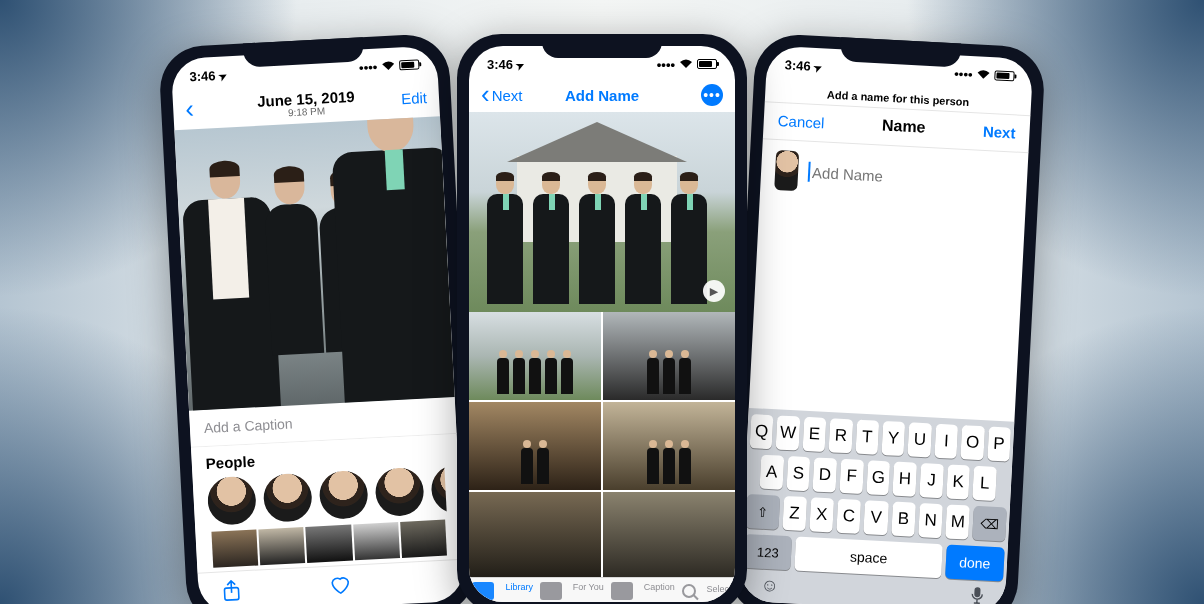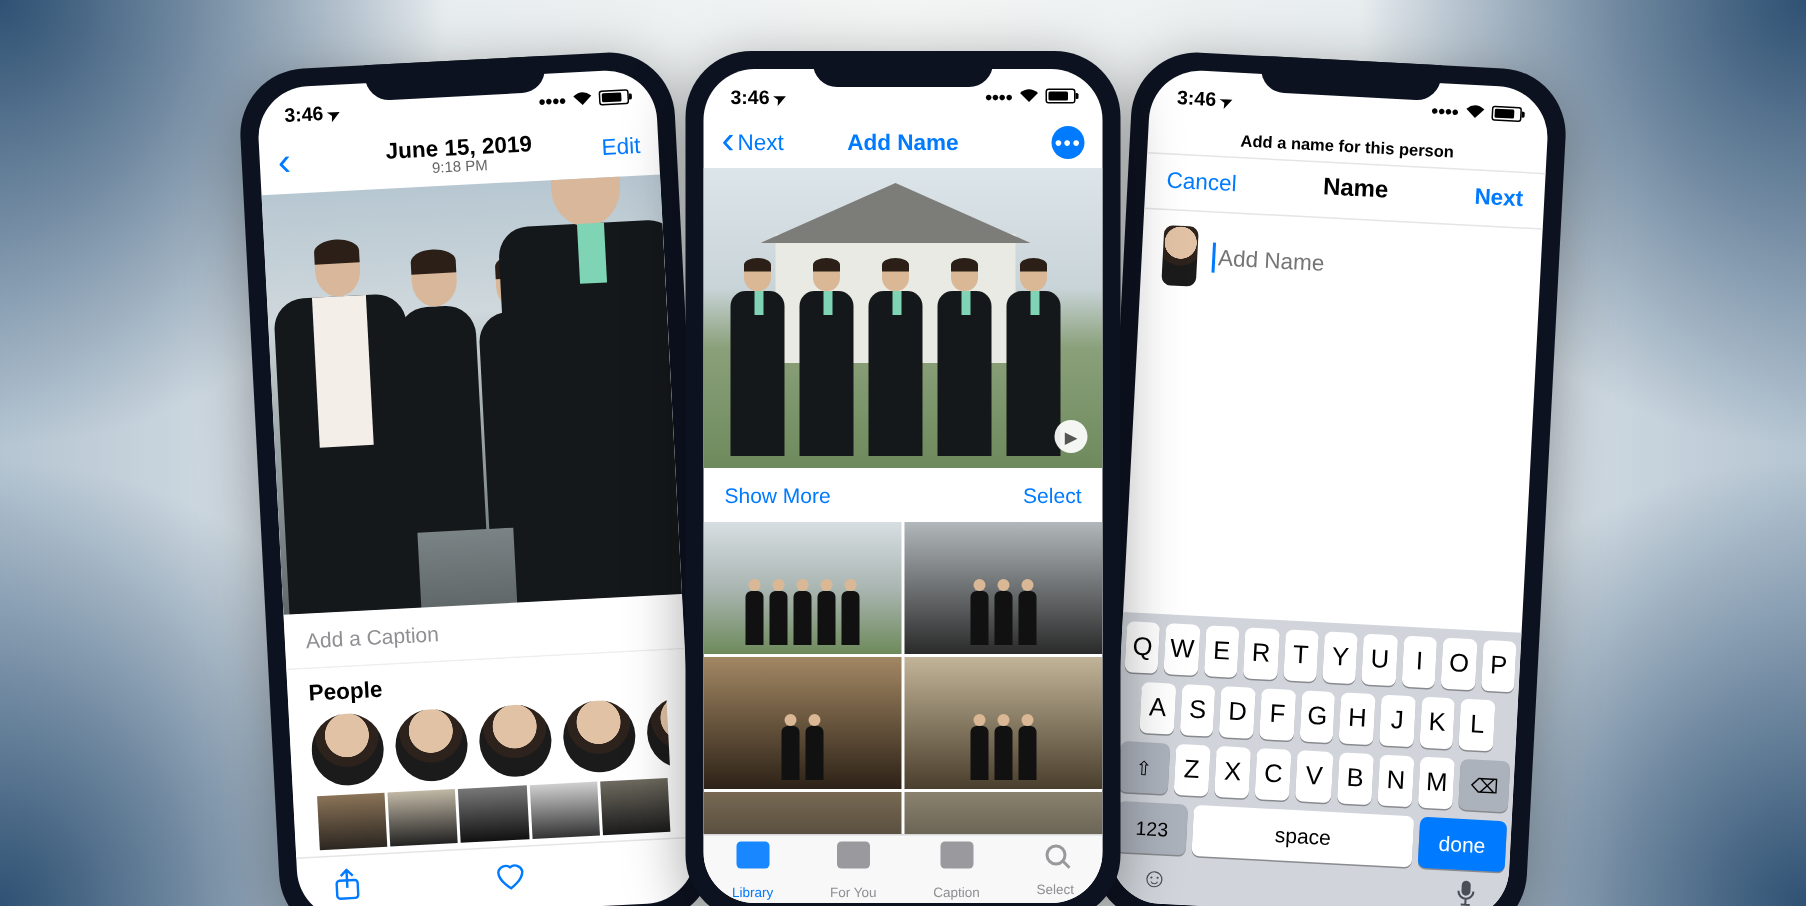--- a/index.html
+++ b/index.html
@@ -213,21 +213,21 @@
 .mini-people span { width: 12px; height: 36px; background: #111; border-radius: 4px 4px 0 0; position: relative; }
 .mini-people span::before { content: ""; position: absolute; top: -8px; left: 2px; width: 8px; height: 8px; background: #dab895; border-radius: 50%; }
 
 .tabbar {
   display: flex; justify-content: space-around; align-items: center;
   padding: 4px 0 2px;
   border-top: 1px solid #d7d7d7;
   background: #f8f8f8;
   font-size: 9px;
 }
-.tab { display: flex; flex-direction: column; align-items: center; gap: 11px; color: #8e8e93; }
+.tab { display: flex; flex-direction: row; align-items: flex-start; gap: 11px; color: #8e8e93; }
 .tab.active { color: var(--ios-blue); }
 .tab .ic { width: 22px; height: 18px; border-radius: 3px; background: currentColor; opacity: .9; }
 .tab .ic.search { background: none; border: 2px solid currentColor; width: 14px; height: 14px; border-radius: 50%; position: relative; }
 .tab .ic.search::after { content: ""; position: absolute; width: 7px; height: 2px; background: currentColor; right: -5px; bottom: -2px; transform: rotate(45deg); }
 
 
 .prompt-row {
   text-align: center; font-size: 11px; font-weight: 600;
   padding: 6px 0 4px; border-bottom: 1px solid #e5e5e5;
 }
@@ -408,24 +408,20 @@
           <div class="h"></div>
           <div class="tie2"></div>
         </div>
       <div class="groom g5">
           <div class="h"></div>
           <div class="tie2"></div>
         </div>
       <span class="play-badge">▶</span>
     </div>
 
-    <div class="row-links">
-      <span>Show More</span>
-      <span>Select</span>
-    </div>
 
     <div class="grid2">
       <div class="cell c1">
           <div class="mini-people">
             <span></span>
             <span></span>
             <span></span>
             <span></span>
             <span></span>
           </div>

